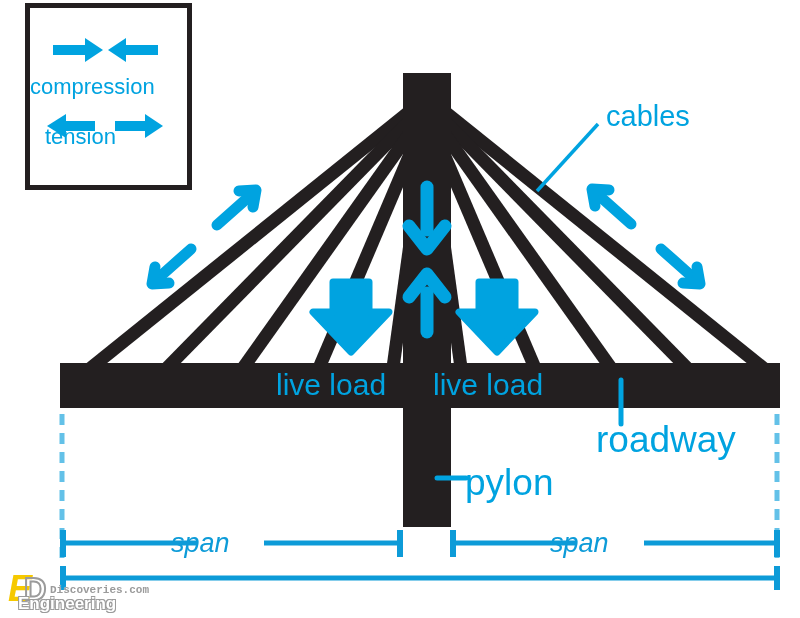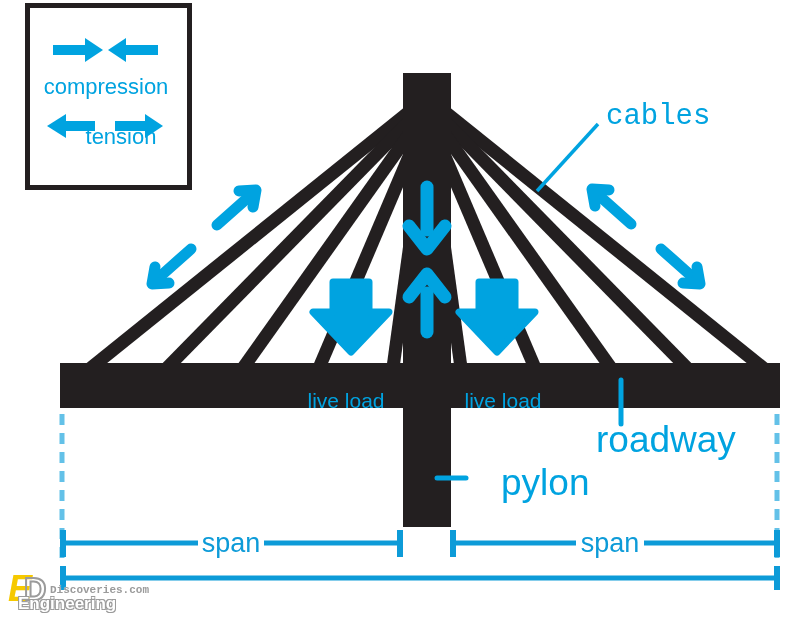--- a/index.html
+++ b/index.html
@@ -4,39 +4,39 @@
 <style>
   :root{
     --accent:#00A3E0; --measure:#0D9BD8; --dashed:#63C1E8;
     --ink:#231F20; --wm_yellow:#F6C900; --wm_gray:#9B9B9B;
   }
   html,body{margin:0;padding:0;background:#fff;}
   .stage{position:relative;width:800px;height:618px;background:#ffffff;overflow:hidden;
          font-family:"Liberation Sans",sans-serif;}
   .stage svg{position:absolute;left:0;top:0;}
   .lbl{position:absolute;color:var(--accent);line-height:1;white-space:nowrap;}
-  .center{text-align:center;}
+  .center{text-align:left;}
   .cable{stroke:var(--ink);stroke-width:13;fill:none;}
   .solid{fill:var(--ink);}
   .barrow{stroke:var(--accent);stroke-width:13;stroke-linecap:round;stroke-linejoin:round;fill:none;}
   .tarrow{stroke:var(--accent);stroke-width:11;stroke-linecap:round;stroke-linejoin:round;fill:none;}
   .fatarrow{fill:var(--accent);stroke:var(--accent);stroke-width:7;stroke-linejoin:round;}
   .legshaft{stroke:var(--accent);stroke-width:10;fill:none;}
   .leghead{fill:var(--accent);}
   .pointer-thin{stroke:var(--accent);stroke-width:3.5;fill:none;}
   .pointer{stroke:var(--accent);stroke-width:5;fill:none;stroke-linecap:round;}
   .mline{stroke:var(--measure);stroke-width:5;fill:none;}
   .mtick{stroke:var(--measure);stroke-width:6;fill:none;}
   .dash{stroke:var(--dashed);stroke-width:5;fill:none;stroke-dasharray:11 8;}
   .legendbox{position:absolute;left:25px;top:3px;width:167px;height:187px;
              border:5px solid var(--ink);box-sizing:border-box;background:transparent;}
   .legend-lbl{font-size:22px;}
   .big-lbl{font-size:37px;}
-  .liveload{font-size:21px;margin-top:20px;}
-  .measure-lbl{font-size:27px;color:var(--measure);}
+  .liveload{font-size:30px;}
+  .measure-lbl{font-size:27px;color:var(--measure);font-style:italic;}
   .wm{position:absolute;left:4px;top:560px;width:160px;height:56px;font-weight:bold;}
   .wm .logo-e{position:absolute;left:4px;top:8px;font-size:36px;color:var(--wm_yellow);font-style:italic;}
   .wm .logo-d{position:absolute;left:20px;top:12px;font-size:31px;color:transparent;
               -webkit-text-stroke:2px var(--wm_gray);}
   .wm .site{position:absolute;left:46px;top:24px;font-size:11px;color:var(--wm_gray);
             text-shadow:0 0 1px #fff;font-family:Liberation Mono, monospace;}
   .wm .brand{position:absolute;left:14px;top:34px;font-size:17px;color:#fff;
              text-shadow:-1px -1px 0 var(--wm_gray),1px -1px 0 var(--wm_gray),
                          -1px 1px 0 var(--wm_gray),1px 1px 0 var(--wm_gray);}
 </style>
@@ -129,23 +129,23 @@
       <path class="mline" d="M63 578 L777 578"></path>
       <path class="mtick" d="M63 566 L63 590"></path>
       <path class="mtick" d="M777 566 L777 590"></path>
     </g>
   </svg>
 
   <div class="legendbox"></div>
   <div class="lbl legend-lbl center" style="left:30px;top:76px;width:152px;">compression</div>
   <div class="lbl legend-lbl center" style="left:30px;top:126px;width:152px;padding-left:15px;">tension</div>
 
-  <div class="lbl" style="left:606px;top:102px;font-size:29px;font-family:Liberation Mono, monospace;">cables</div>
+  <div class="lbl" style="left:606px;top:102px;font-size:29px;">cables</div>
   <div class="lbl big-lbl" style="left:596px;top:421px;">roadway</div>
-  <div class="lbl big-lbl" style="left:501px;top:464px;">pylon</div>
+  <div class="lbl big-lbl" style="left:465px;top:464px;">pylon</div>
   <div class="lbl liveload center" style="left:276px;top:370px;width:140px;">live load</div>
   <div class="lbl liveload center" style="left:433px;top:370px;width:140px;">live load</div>
 
   <div class="lbl measure-lbl center" style="left:171px;top:530px;width:120px;">span</div>
   <div class="lbl measure-lbl center" style="left:550px;top:530px;width:120px;">span</div>
 
   <div class="wm">
     <span class="logo-e">E</span>
     <span class="logo-d">D</span>
     <span class="site">Discoveries.com</span>

